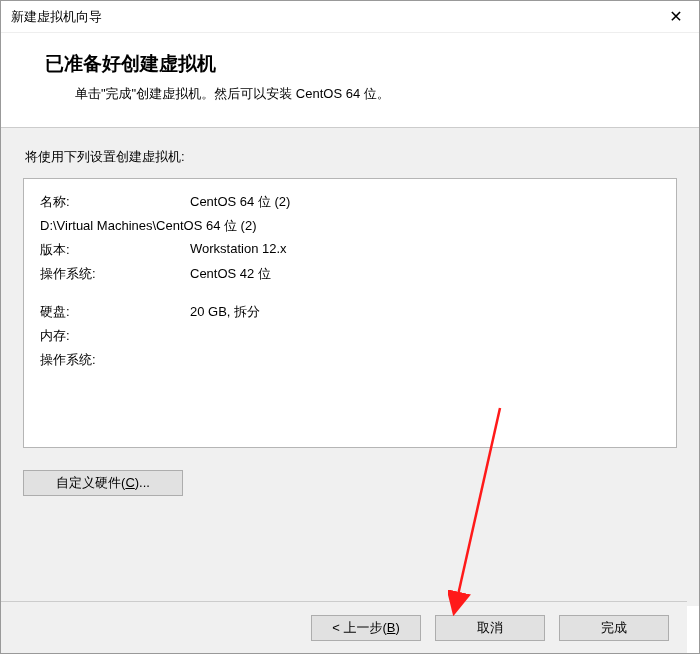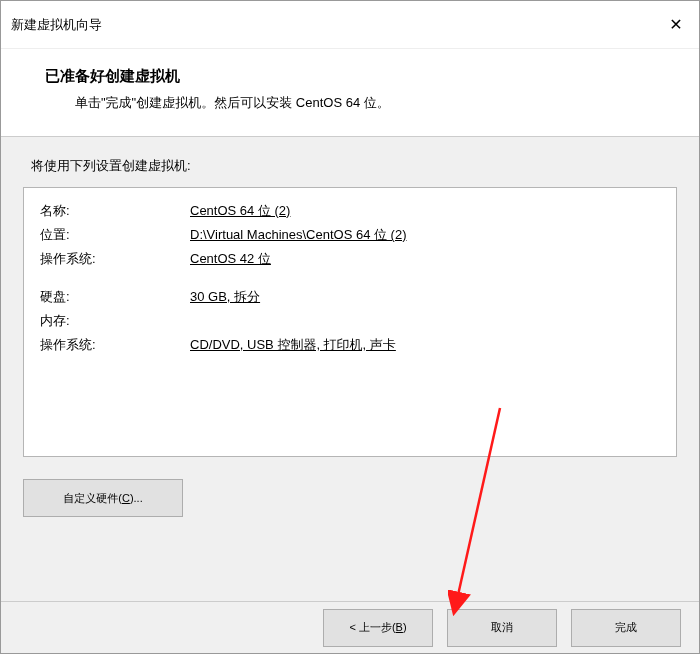--- a/index.html
+++ b/index.html
@@ -8,21 +8,21 @@
       font-size: 13px;
       background: #fff;
       color: #000;
       width: 700px;
       height: 654px;
       overflow: hidden;
       position: relative;
       border: 1px solid #999;
     }
     .titlebar {
-      height: 48px;
+      height: 32px;
       display: flex;
       align-items: center;
       justify-content: space-between;
       padding: 0 0 0 10px;
       background: #fff;
       border-bottom: 1px solid #eee;
     }
     .titlebar .title { font-size: 13px; }
     .titlebar .close {
       width: 46px;
@@ -33,52 +33,52 @@
       font-family: Arial, sans-serif;
       font-size: 16px;
       font-weight: 300;
       cursor: pointer;
     }
     .header {
       padding: 18px 10px 24px 44px;
       background: #fff;
       border-bottom: 1px solid #ccc;
     }
-    .header .htitle { font-size: 15px; font-weight: bold; margin-bottom: 8px; }
+    .header .htitle { font-size: 19px; font-weight: bold; margin-bottom: 8px; }
     .header .hdesc { font-size: 13px; padding-left: 30px; }
     .body {
       padding: 16px 22px 10px 22px;
       background: #f0f0f0;
       height: calc(100% - 32px - 90px - 52px);
     }
-    .body .intro { margin: 4px 0 12px 8px; }
+    .body .intro { margin: 4px 0 12px 2px; }
     .panel {
       background: #fff;
       border: 1px solid #b5b5b5;
       padding: 14px 16px 1px 16px;
       height: 270px;
     }
     .row { display: flex; margin-bottom: 6px; }
     .row .label { width: 150px; }
-    .row .value { flex: 1; text-decoration: underline; }
+    .row .value { flex: 1; }
     .spacer { height: 14px; }
     .customize-wrap { margin-top: 22px; }
     button {
       font-family: inherit;
-      font-size: 11px;
-      height: 38px;
+      font-size: 13px;
+      height: 26px;
       padding: 0 18px;
       background: #e1e1e1;
       border: 1px solid #adadad;
       cursor: pointer;
     }
     .customize-btn { min-width: 160px; text-align: center; }
     .footer {
       position: absolute;
-      bottom: 0; left: 0; right: 0;
+      bottom: 0; left: 0; right: 12px;
       height: 52px;
       border-top: 1px solid #ccc;
       display: flex;
       justify-content: flex-end;
       align-items: center;
       padding: 0 18px;
       gap: 14px;
       background: #f0f0f0;
     }
     .footer button { min-width: 110px; }
@@ -110,38 +110,40 @@
 
 <div class="body">
   <div class="intro">将使用下列设置创建虚拟机:</div>
 
   <div class="panel">
     <div class="row">
       <div class="label">名称:</div>
       <div class="value">CentOS 64 位 (2)</div>
     </div>
     <div class="row">
-      <div class="label">位置:</div>
       <div class="value">D:\Virtual Machines\CentOS 64 位 (2)</div>
+    </div>
+    <div class="row">
+      <div class="label">版本:</div>
+      <div class="value">Workstation 12.x</div>
     </div>
     <div class="row">
       <div class="label">操作系统:</div>
       <div class="value">CentOS 42 位</div>
     </div>
     <div class="spacer"></div>
     <div class="row">
       <div class="label">硬盘:</div>
-      <div class="value">30 GB, 拆分</div>
+      <div class="value">20 GB, 拆分</div>
     </div>
     <div class="row">
       <div class="label">内存:</div>
     </div>
     <div class="row">
       <div class="label">操作系统:</div>
-      <div class="value">CD/DVD, USB 控制器, 打印机, 声卡</div>
     </div>
   </div>
 
   <div class="customize-wrap">
     <button class="customize-btn">
       <span>自定义硬件(</span><span class="underline-char">C</span><span>)...</span>
     </button>
   </div>
 </div>
 

